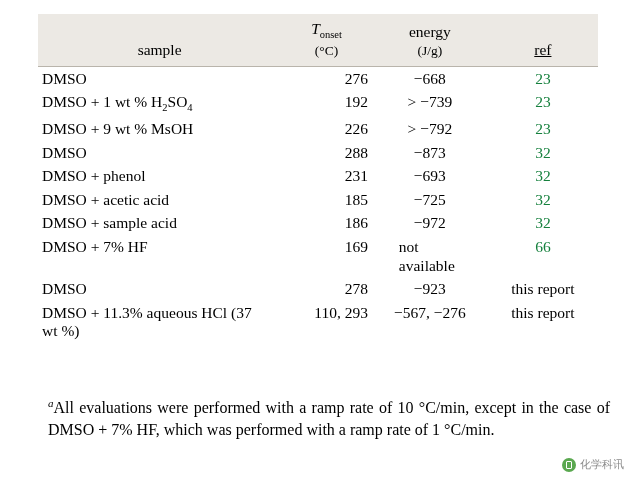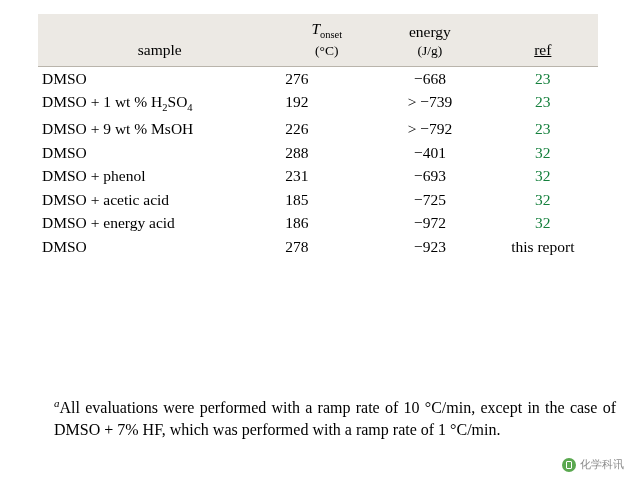--- a/index.html
+++ b/index.html
@@ -50,37 +50,37 @@
   .sub-small { font-size: 10.5px; vertical-align: sub; }
   .hdr-italic { font-style: italic; }
 
   table.data-table tbody td {
     padding: 2.5px 4px;
     vertical-align: top;
     line-height: 1.2;
     font-size: 15.5px;
   }
   td.c-sample { text-align: left; padding-left: 6px; }
-  td.c-onset  { text-align: left; }
+  td.c-onset  { text-align: right; }
   td.c-energy { text-align: center; }
   td.c-ref    { text-align: center; }
   td.c-ref.reflink { color: #15803d; }
   .hdr-rule-top {
     border-top: 1px solid #b9b4ab;
   }
   tr.grp-start td {
     padding-top: 7px;
   }
   .energy-wrap {
     display: inline-block;
     text-align: left;
   }
   .footnote {
     position: absolute;
-    left: 54px;
+    left: 48px;
     top: 396px;
     width: 562px;
     font-size: 16px;
     line-height: 1.35;
     text-align: justify;
   }
   .footnote sup {
     font-style: italic;
     font-size: 11px;
     vertical-align: super;
@@ -160,54 +160,66 @@
       <tr>
         <td class="c-sample">DMSO + 9 wt % MsOH</td>
         <td class="c-onset">226</td>
         <td class="c-energy">&gt; −792</td>
         <td class="c-ref reflink">23</td>
       </tr>
 
       <tr class="grp-start">
         <td class="c-sample">DMSO</td>
         <td class="c-onset">288</td>
-        <td class="c-energy">−401</td>
+        <td class="c-energy">−873</td>
         <td class="c-ref reflink">32</td>
       </tr>
 
       <tr>
         <td class="c-sample">DMSO + phenol</td>
         <td class="c-onset">231</td>
         <td class="c-energy">−693</td>
         <td class="c-ref reflink">32</td>
       </tr>
 
       <tr>
         <td class="c-sample">DMSO + acetic acid</td>
         <td class="c-onset">185</td>
         <td class="c-energy">−725</td>
         <td class="c-ref reflink">32</td>
       </tr>
 
       <tr>
-        <td class="c-sample">DMSO + energy acid</td>
+        <td class="c-sample">DMSO + sample acid</td>
         <td class="c-onset">186</td>
         <td class="c-energy">−972</td>
         <td class="c-ref reflink">32</td>
       </tr>
 
 
+      <tr>
+        <td class="c-sample">DMSO + 7% HF</td>
+        <td class="c-onset">169</td>
+        <td class="c-energy"><span class="energy-wrap" style="max-width:62px;">not available</span></td>
+        <td class="c-ref reflink">66</td>
+      </tr>
 
       <tr class="grp-start">
         <td class="c-sample">DMSO</td>
         <td class="c-onset">278</td>
         <td class="c-energy">−923</td>
         <td class="c-ref">this report</td>
       </tr>
 
+      <tr class="grp-start">
+        <td class="c-sample"><span class="energy-wrap" style="max-width:226px; text-indent:0;">DMSO + 11.3% aqueous HCl (37 wt %)</span></td>
+        <td class="c-onset">110, 293</td>
+        <td class="c-energy">−567, −276</td>
+        <td class="c-ref">this report</td>
+      </tr>
 
 
     </tbody>
   </table>
 
   <div class="footnote">
     <sup>a</sup><span>All evaluations were performed with a ramp rate of 10 °C/min, except in the case of DMSO + 7% HF, which was performed with a ramp rate of 1 °C/min.</span>
   </div>
 
   <div class="wm">

